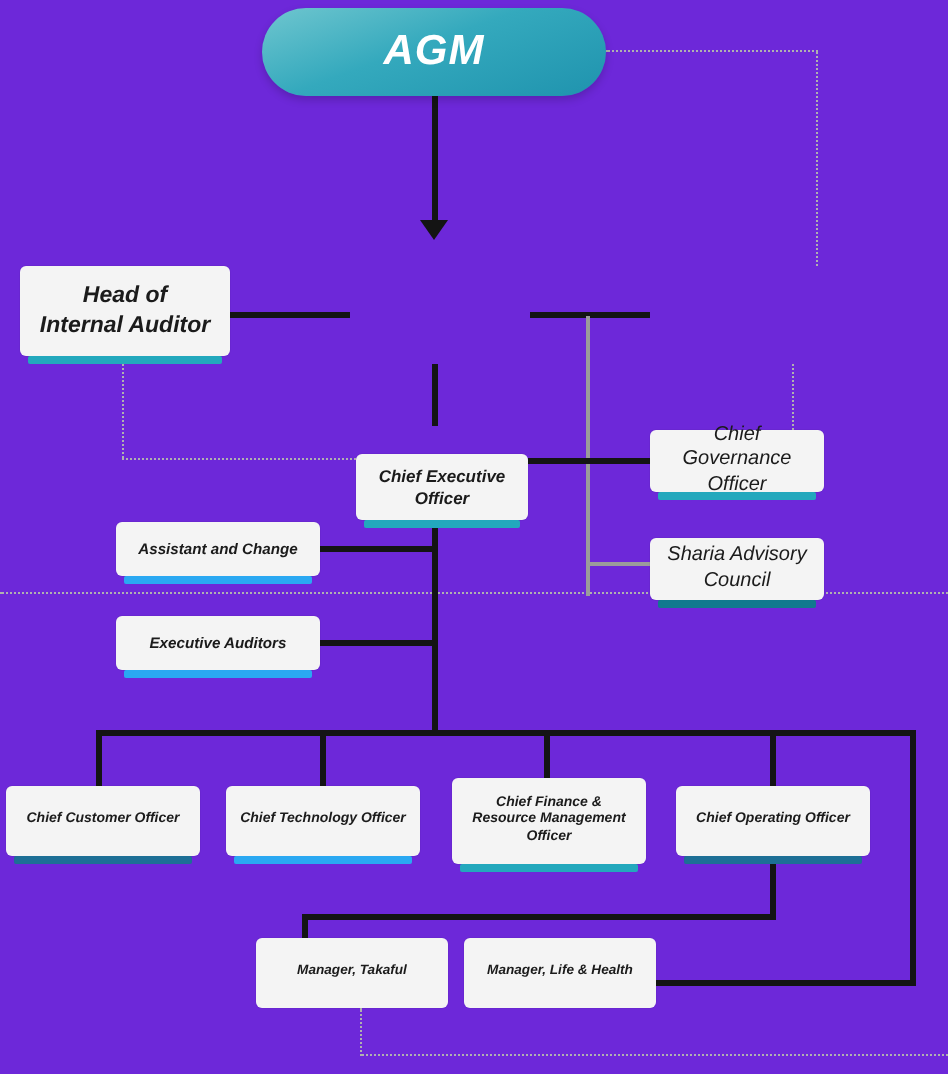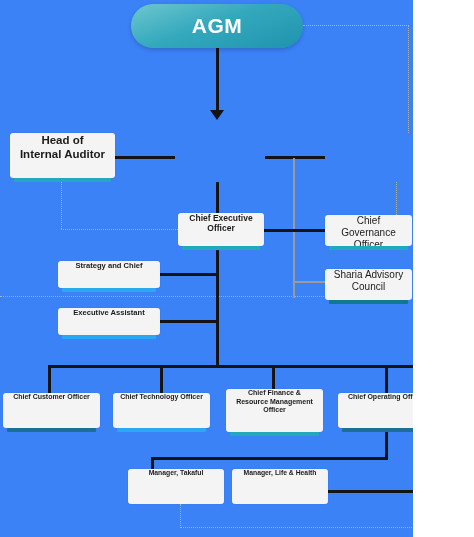--- a/index.html
+++ b/index.html
@@ -5,32 +5,34 @@
   html, body {
     margin: 0;
     padding: 0;
     background: #ffffff;
   }
   body {
     font-family: "Liberation Sans", sans-serif;
   }
   #chart {
     position: relative;
-    width: 413px;
+    width: 474px;
     height: 537px;
-    background: #3b82f6;
+    background: #6d28d9;
     overflow: hidden;
+    font-style: italic;
   }
   
   .node {
     position: absolute;
     box-sizing: border-box;
     background: #f4f4f4;
     border-radius: 3px;
     display: flex;
+    align-items: center;
     justify-content: center;
     text-align: center;
     color: #1b1b1b;
     z-index: 5;
     box-shadow: 0 0 0 0.5px rgba(0,0,0,0.035);
   }
   .node .label {
     display: block;
     line-height: 1.22;
     padding: 0 4px;
@@ -157,39 +159,39 @@
 
   <div id="agm">
     <span class="label t-agm">AGM</span>
   </div>
 
   <div class="node bar t-l1" style="left:10px; top:133px; width:105px; height:45px; --bar:#23a8bd;">
     <span class="label">Head of
 Internal Auditor</span>
   </div>
 
-  <div class="node bar t-l2" style="left:178px; top:213px; width:86px; height:33px; --bar:#23a8bd;">
+  <div class="node bar t-l2" style="left:178px; top:227px; width:86px; height:33px; --bar:#23a8bd;">
     <span class="label">Chief Executive
 Officer</span>
   </div>
   <div class="node bar t-l2r" style="left:325px; top:215px; width:87px; height:31px; --bar:#23a8bd;">
     <span class="label">Chief Governance
 Officer</span>
   </div>
 
   <div class="node bar t-l2r" style="left:325px; top:269px; width:87px; height:31px; --bar:#11798f;">
     <span class="label">Sharia Advisory
 Council</span>
   </div>
 
   <div class="node bar t-l3" style="left:58px; top:261px; width:102px; height:27px; --bar:#2aa8f2;">
-    <span class="label">Strategy and Chief</span>
+    <span class="label">Assistant and Change</span>
   </div>
   <div class="node bar t-l3" style="left:58px; top:308px; width:102px; height:27px; --bar:#2aa8f2;">
-    <span class="label">Executive Assistant</span>
+    <span class="label">Executive Auditors</span>
   </div>
 
   <div class="node bar t-l4" style="left:3px; top:393px; width:97px; height:35px; --bar:#1d6f96;">
     <span class="label">Chief Customer Officer</span>
   </div>
   <div class="node bar t-l4" style="left:113px; top:393px; width:97px; height:35px; --bar:#2aa8f2;">
     <span class="label">Chief Technology Officer</span>
   </div>
   <div class="node bar t-l4" style="left:226px; top:389px; width:97px; height:43px; --bar:#23a8bd;">
     <span class="label">Chief Finance &amp;

